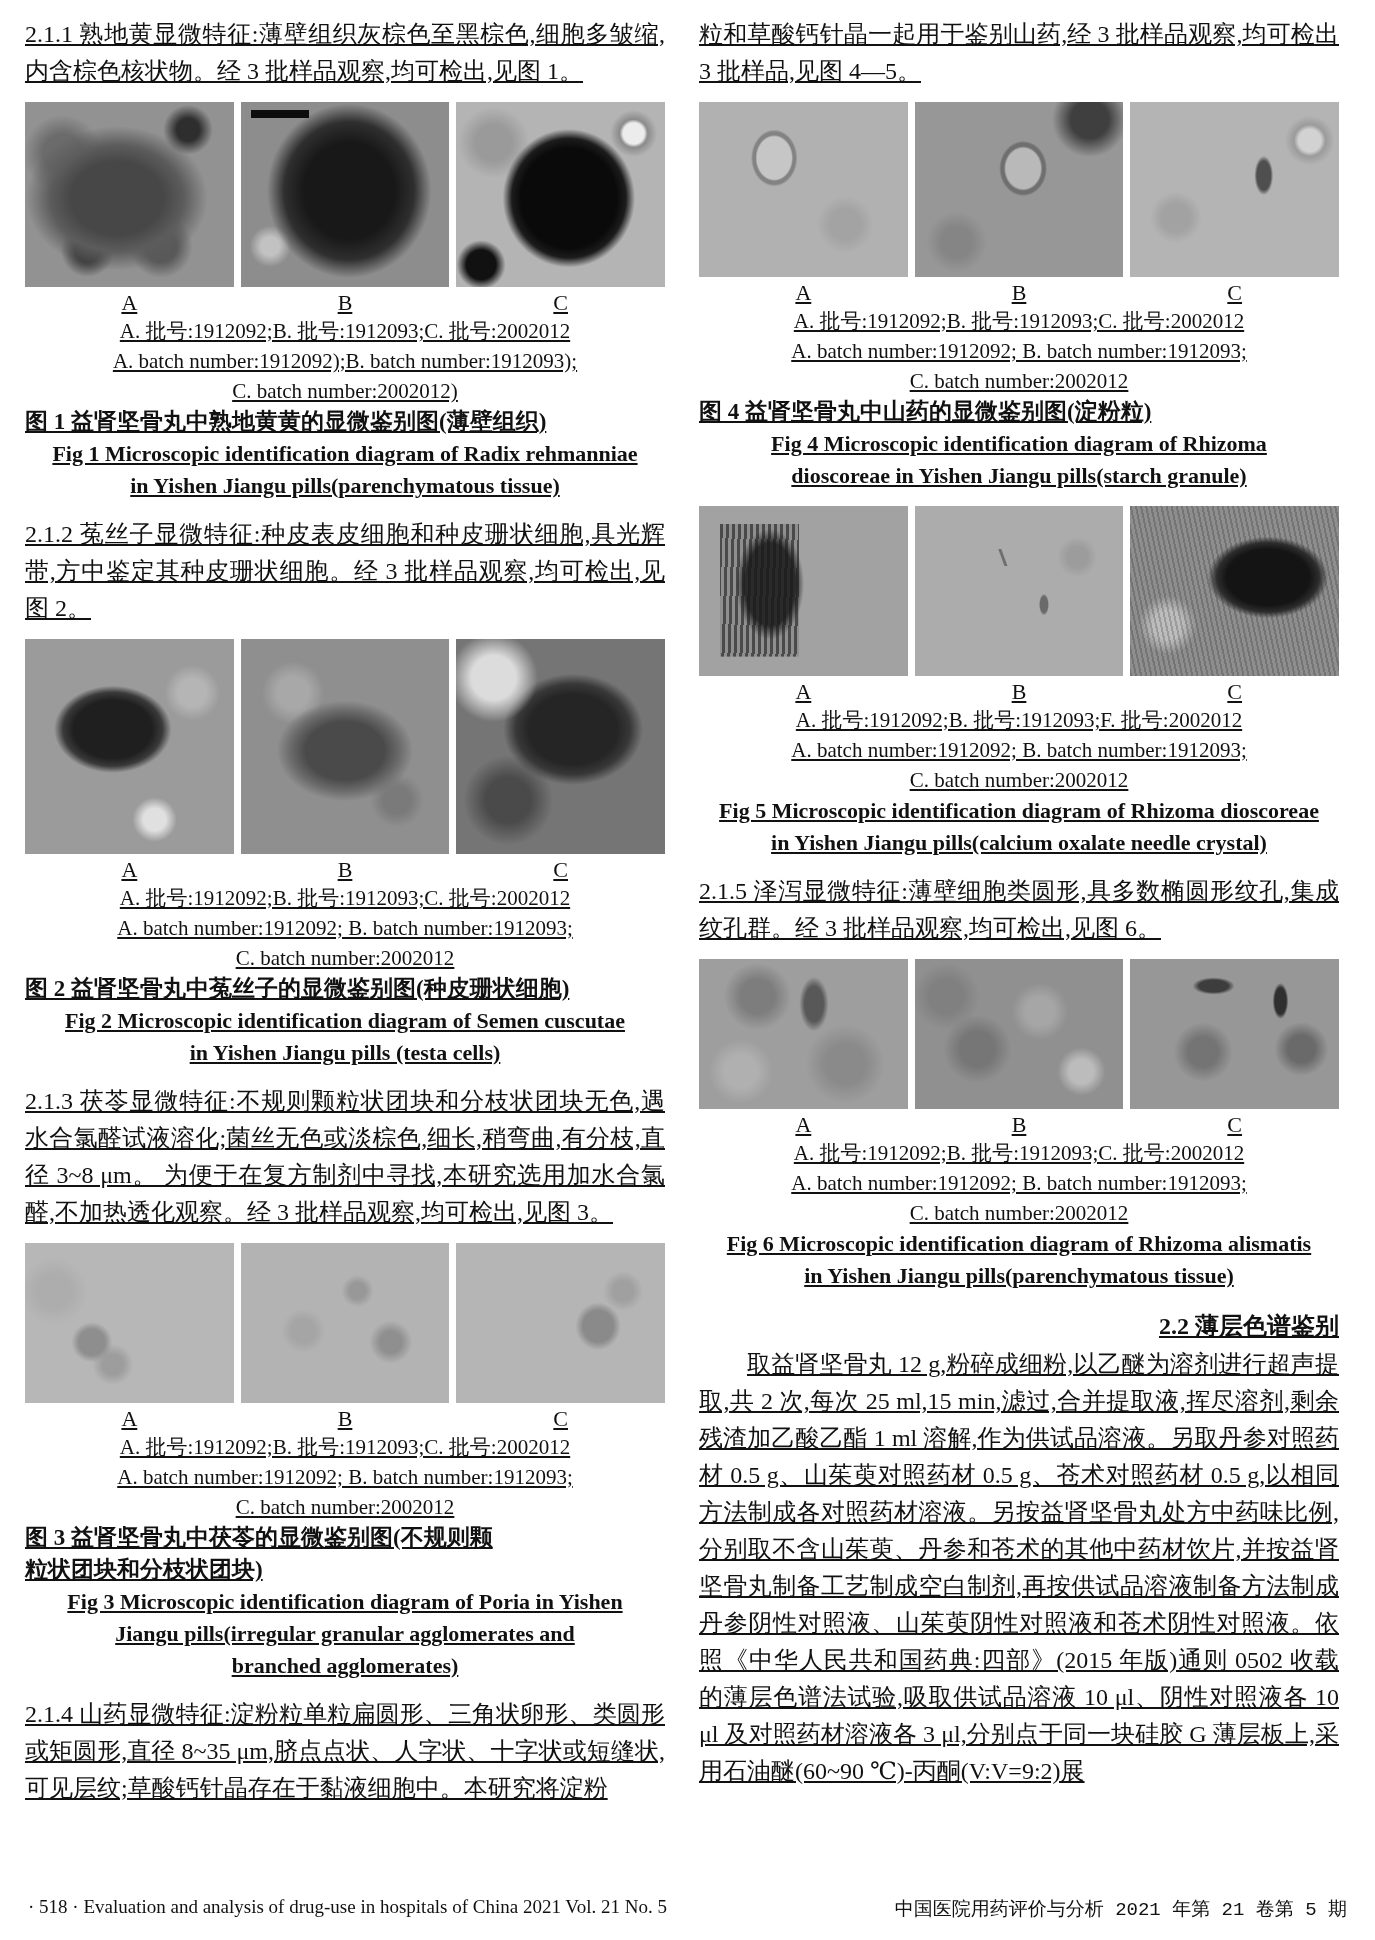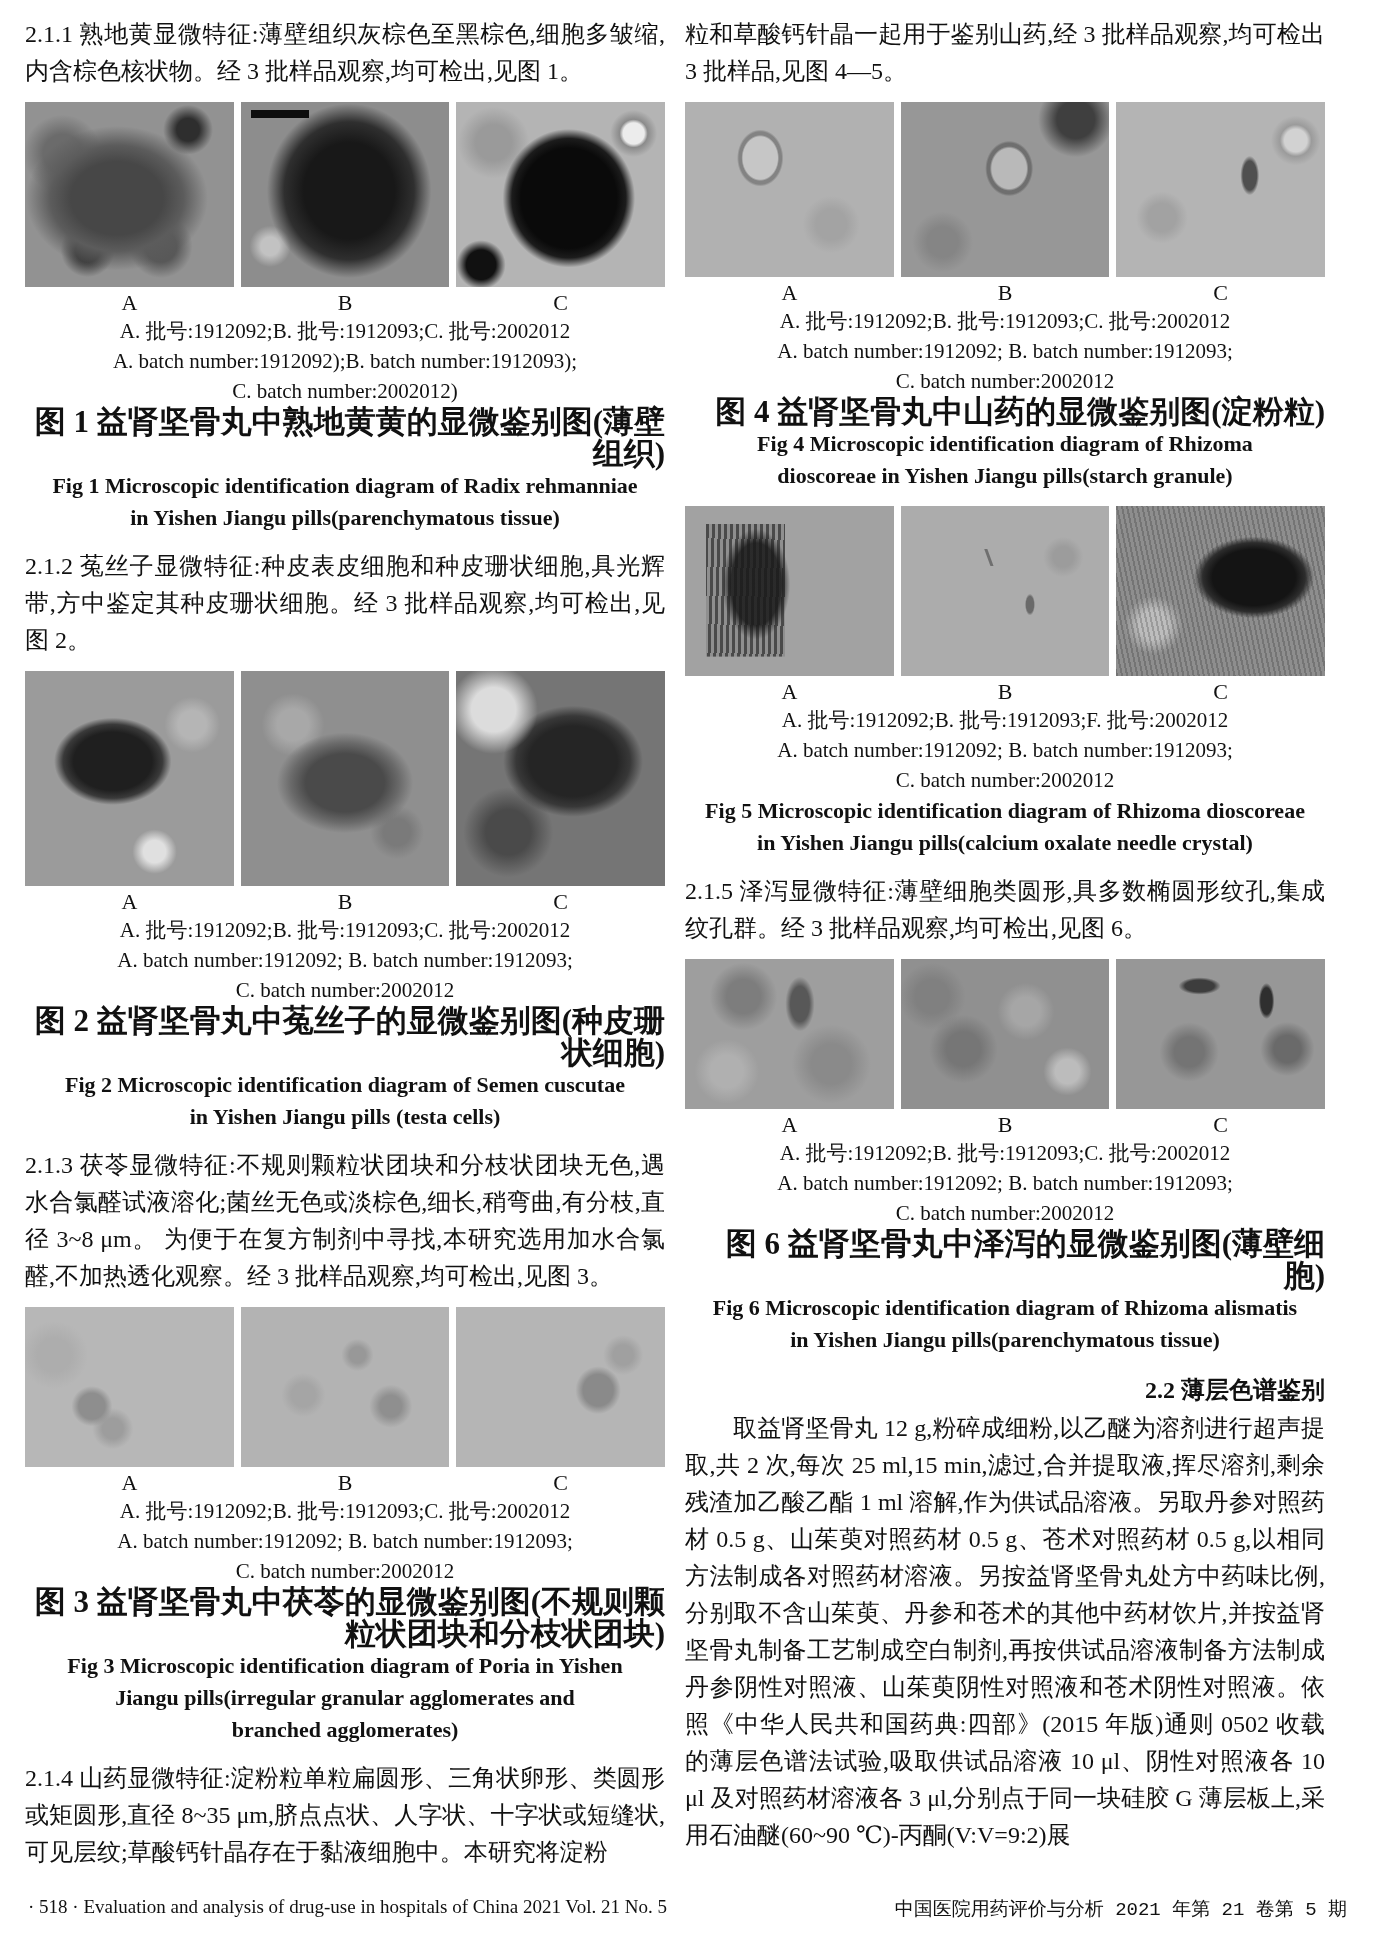--- a/index.html
+++ b/index.html
@@ -1,35 +1,35 @@
 <!DOCTYPE html>
 <html><head>
 <meta charset="utf-8">
 <style>
   html,body{margin:0;padding:0;background:#ffffff;}
   body{
     width:1375px;height:1940px;position:relative;overflow:hidden;
     font-family:"Liberation Serif","DejaVu Serif",serif;color:#111;
   }
-  .page{display:flex;gap:20px;padding:16px 25px 0 25px;}
+  .page{display:flex;gap:34px;padding:16px 25px 0 25px;text-decoration:underline;}
   .col{width:640px;}
 
   .para{font-size:24px;line-height:37px;text-align:justify;margin:0 0 2px 0;}
   .para.indent{text-indent:48px;}
   .sec-head{font-size:24px;line-height:40px;font-weight:bold;margin:6px 0 0 0;text-align:right;}
 
   .figure{margin:12px 0 14px 0;}
   .panels{display:flex;gap:7px;}
   .micro{flex:1;background-repeat:no-repeat;}
   .h185{height:185px}.h215{height:215px}.h160{height:160px}
   .h175{height:175px}.h170{height:170px}.h150{height:150px}
   .panel-labels{display:flex;gap:7px;margin-top:3px;}
   .panel-labels span{flex:1;text-align:center;font-size:22px;line-height:26px;}
   .cap{font-size:21px;line-height:30px;text-align:center;}
-  .cap-bcn{font-size:31px;line-height:32px;font-weight:bold;text-align:right;}
+  .cap-bcn{font-size:23px;line-height:32px;font-weight:bold;text-align:left;}
   .cap-ben{font-size:22px;line-height:32px;font-weight:bold;text-align:center;}
 
   .footer{position:absolute;left:0;right:0;bottom:18px;display:flex;
           justify-content:space-between;padding:0 28px;}
   .footer .f-left{font-size:19px;}
   .footer .f-right{font-size:19px;font-family:Liberation Mono, monospace;}
 
   
   .f1a{background-color:#929292;background-image:
     radial-gradient(circle at 78% 15%, #2e2e2e 0 5%, transparent 11%),
@@ -236,21 +236,20 @@
         <div class="micro f6c"></div>
       </div>
       <div class="panel-labels">
         <span>A</span>
         <span>B</span>
         <span>C</span>
       </div>
       <div class="cap">A. 批号:1912092;B. 批号:1912093;C. 批号:2002012</div>
       <div class="cap">A. batch number:1912092;  B. batch number:1912093;</div>
       <div class="cap">C. batch number:2002012</div>
-      <div class="cap-bcn">图 6  益肾坚骨丸中泽泻的显微鉴别图(薄壁细胞)</div>
       <div class="cap-ben">Fig 6  Microscopic identification diagram of Rhizoma alismatis</div>
       <div class="cap-ben">in Yishen Jiangu pills(parenchymatous tissue)</div>
     </div>
 
     <h3 class="sec-head">2.2  薄层色谱鉴别</h3>
 
     <p class="para indent">取益肾坚骨丸 12 g,粉碎成细粉,以乙醚为溶剂进行超声提取,共 2 次,每次 25 ml,15 min,滤过,合并提取液,挥尽溶剂,剩余残渣加乙酸乙酯 1 ml 溶解,作为供试品溶液。另取丹参对照药材 0.5 g、山茱萸对照药材 0.5 g、苍术对照药材 0.5 g,以相同方法制成各对照药材溶液。另按益肾坚骨丸处方中药味比例,分别取不含山茱萸、丹参和苍术的其他中药材饮片,并按益肾坚骨丸制备工艺制成空白制剂,再按供试品溶液制备方法制成丹参阴性对照液、山茱萸阴性对照液和苍术阴性对照液。依照《中华人民共和国药典:四部》(2015 年版)通则 0502 收载的薄层色谱法试验,吸取供试品溶液 10 μl、阴性对照液各 10 μl 及对照药材溶液各 3 μl,分别点于同一块硅胶 G 薄层板上,采用石油醚(60~90 ℃)-丙酮(V:V=9:2)展</p>
 
   </div>
 </div>

